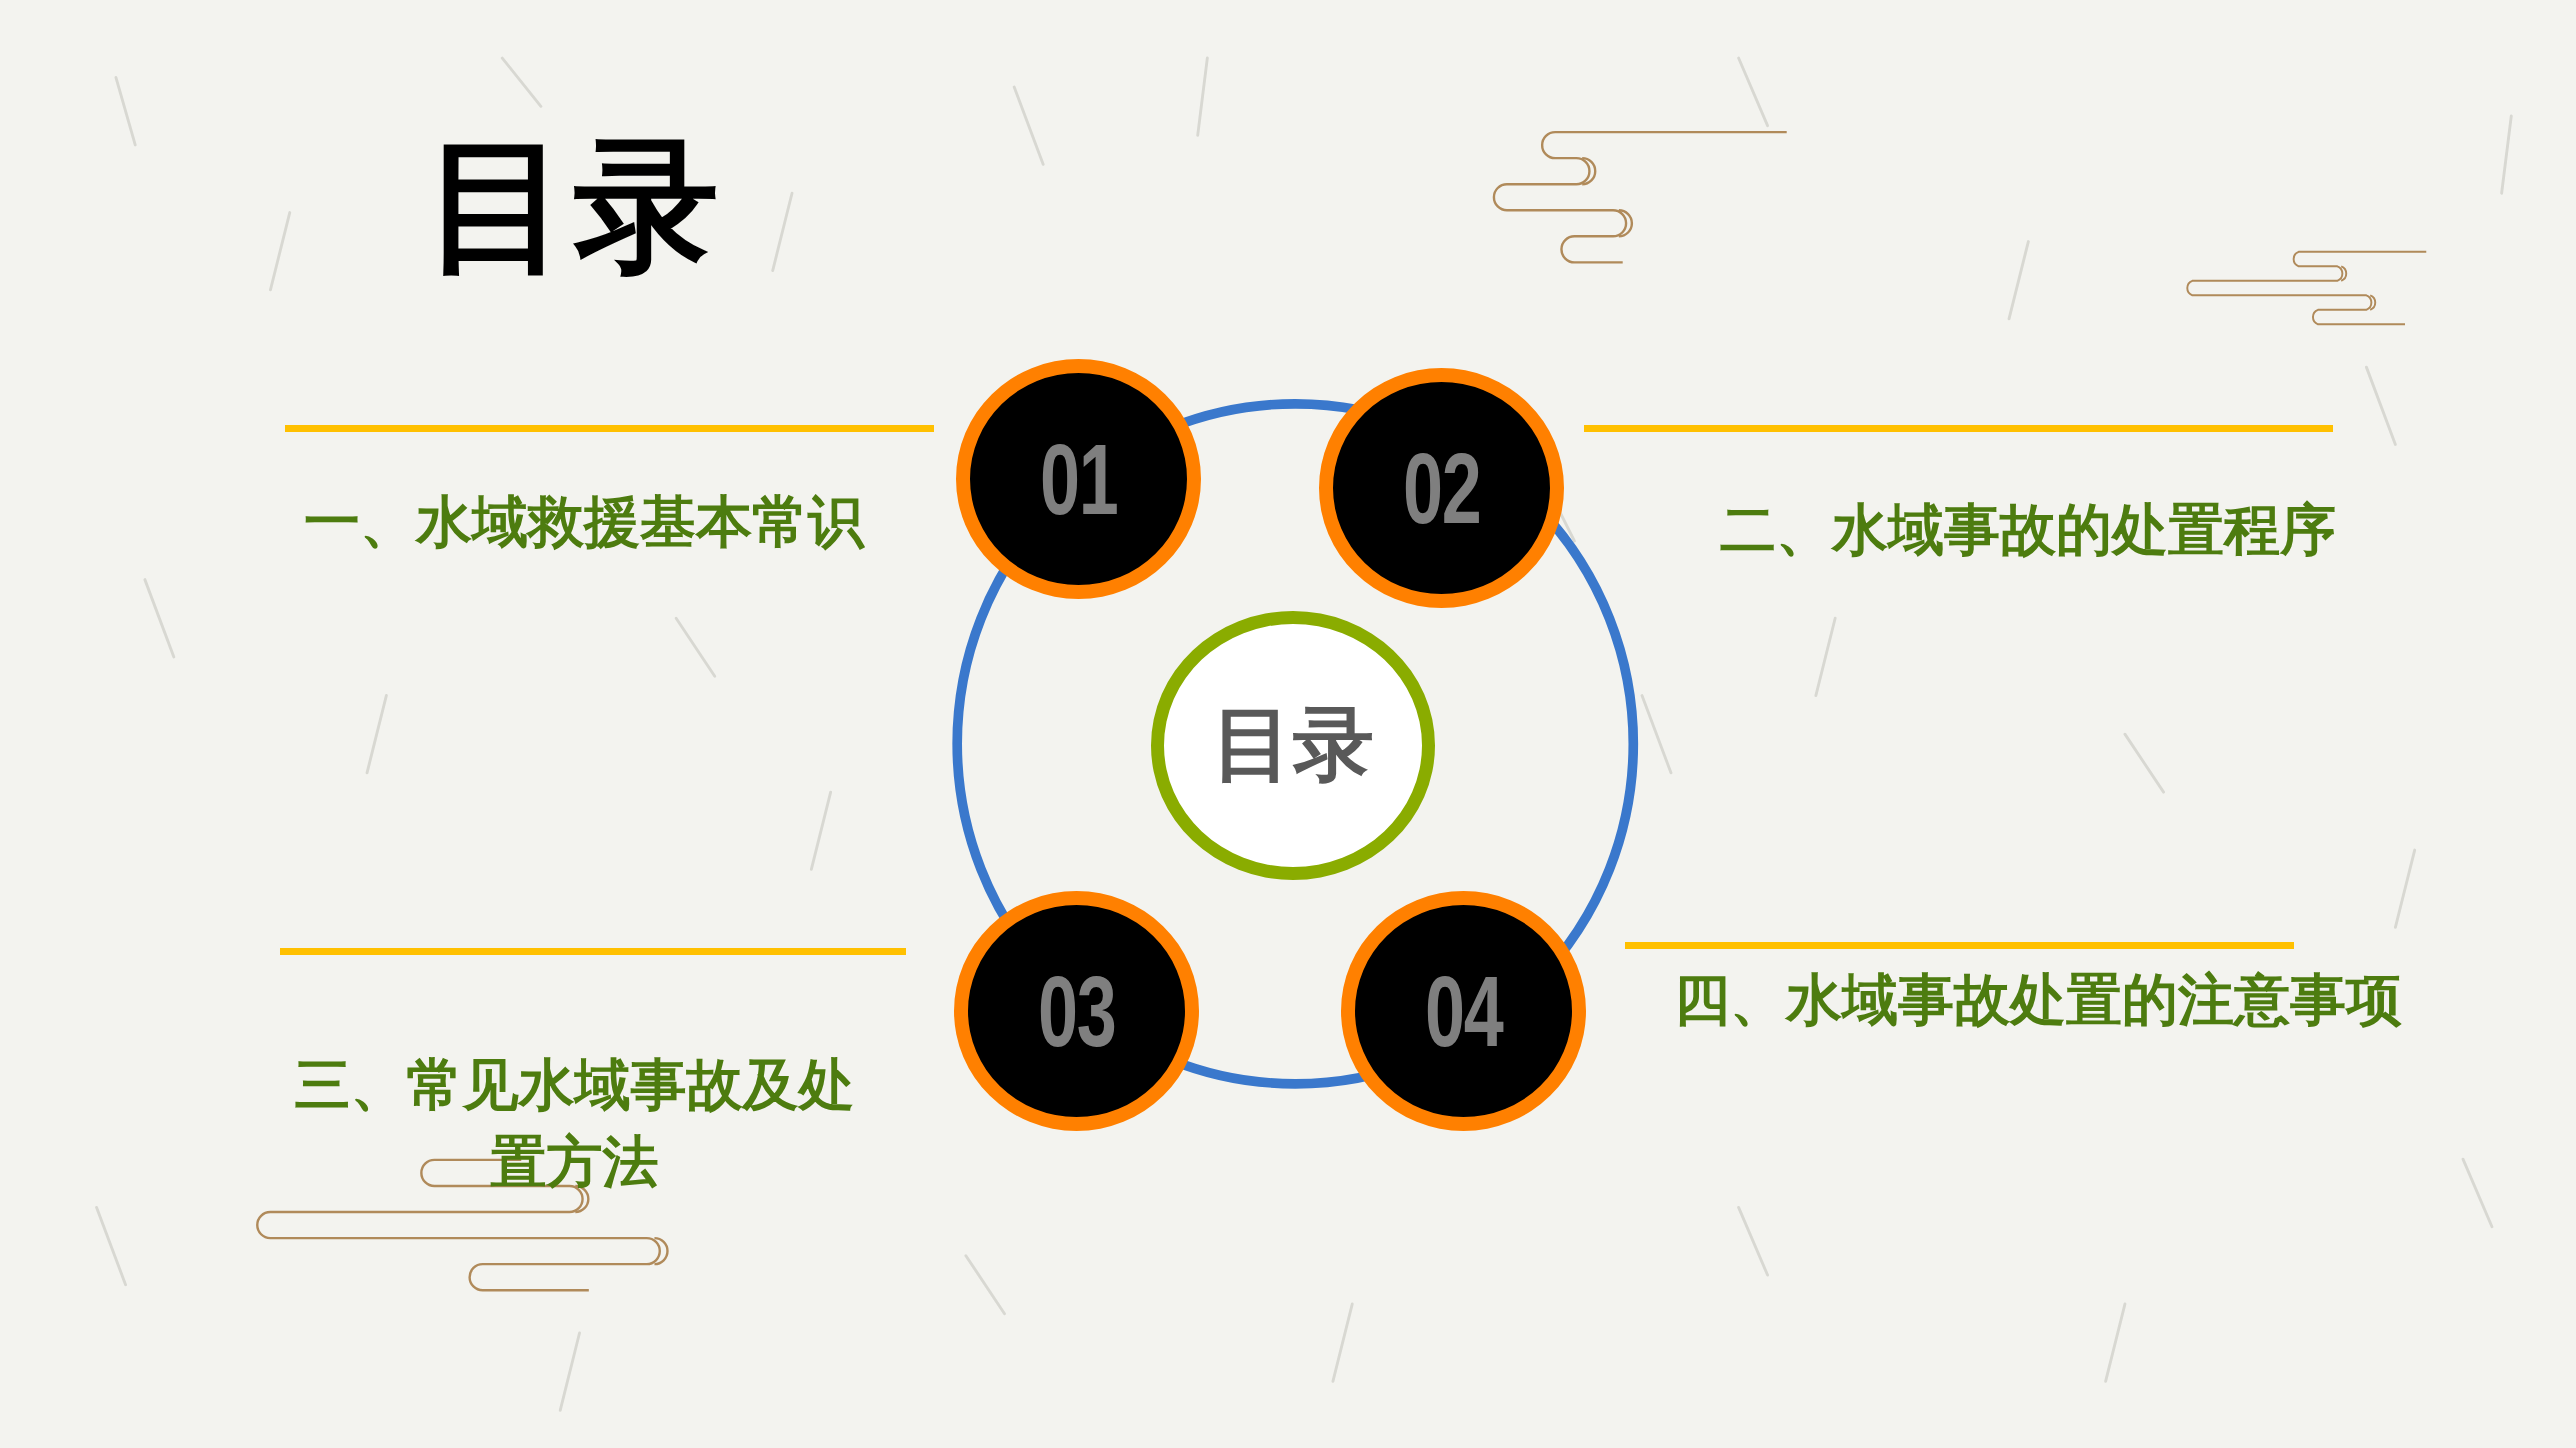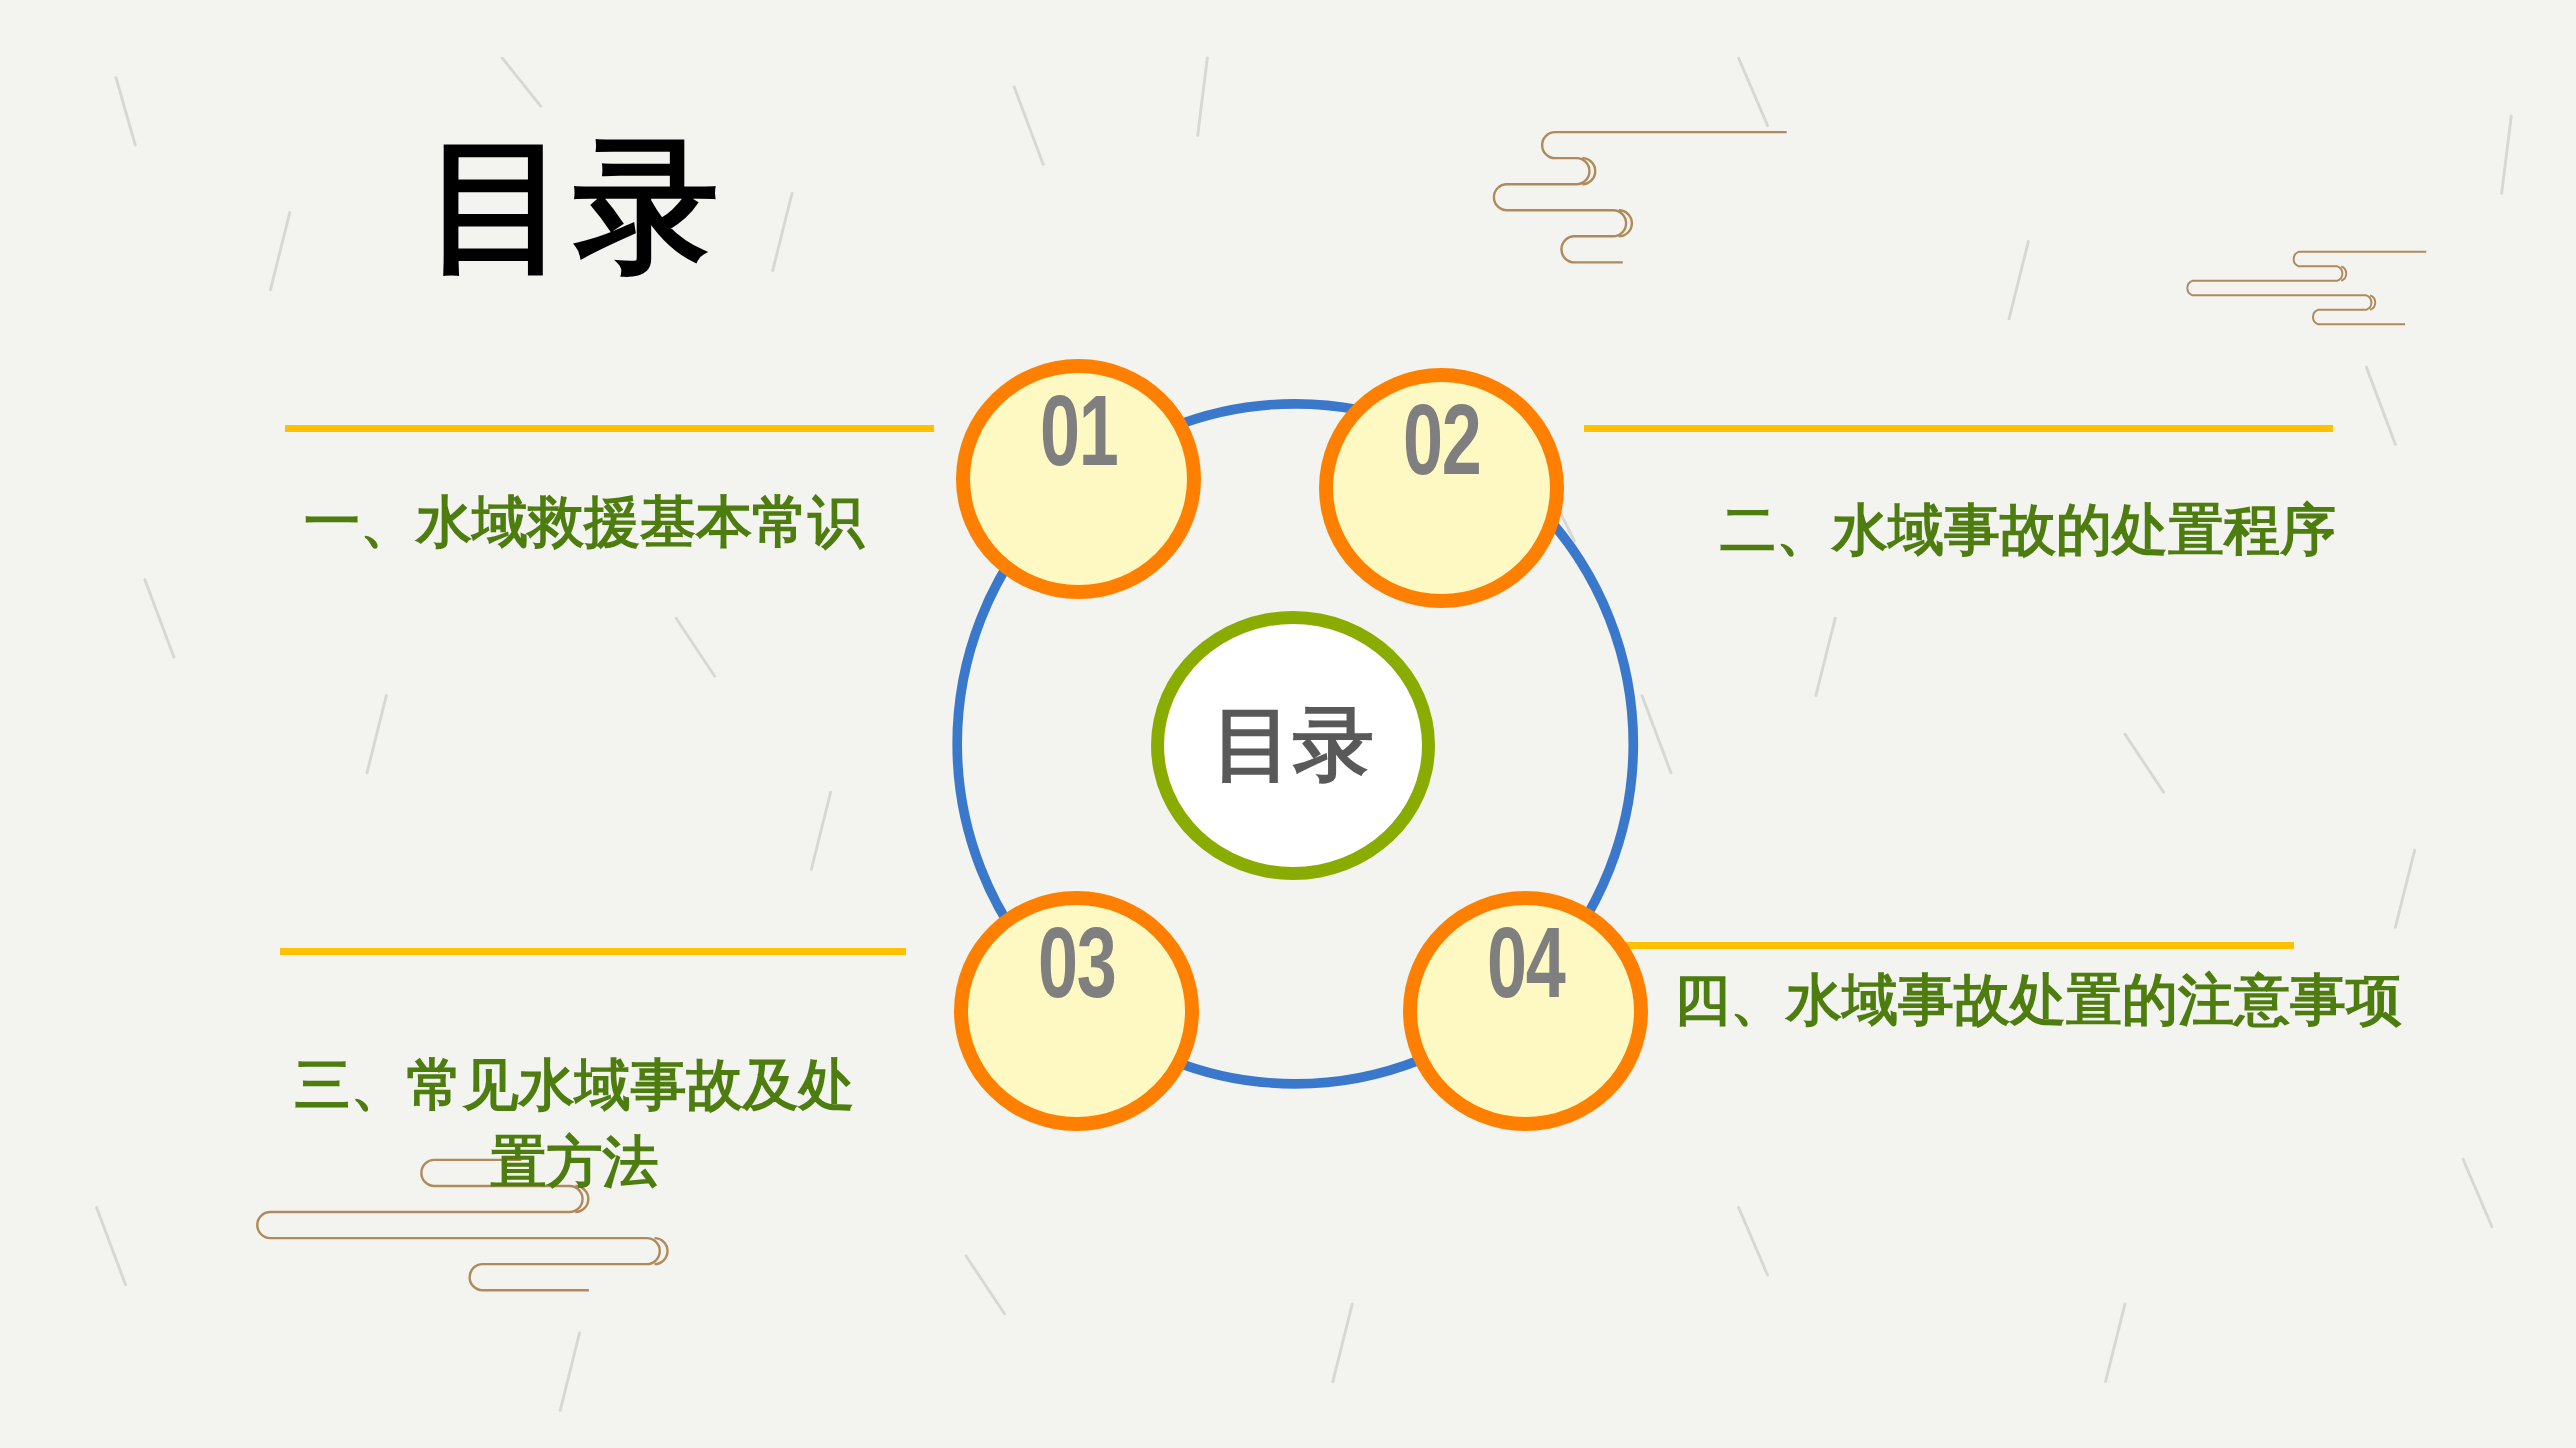--- a/index.html
+++ b/index.html
@@ -15,22 +15,22 @@
     line-height:184px;
   }
   .hline { position:absolute; height:6.8px; background:#ffc000; }
   .item-text {
     position:absolute; font-size:56px; font-weight:bold; color:#4d7c0f;
     text-align:center; line-height:77px;
   }
   .ring-svg { position:absolute; left:0; top:0; width:2576px; height:1449px; }
   .num-badge {
     position:absolute; box-sizing:border-box; border:14.5px solid #ff8000;
-    background:#fef9c3; border-radius:50%;
-    display:flex; align-items:flex-start; justify-content:center;
+    background:#000000; border-radius:50%;
+    display:flex; align-items:center; justify-content:center;
   }
   .num-badge span {
     font-family:"Liberation Sans Narrow", "Liberation Sans", sans-serif;
     font-weight:bold; color:#7f7f7f; font-size:100px;
     transform:scaleX(0.72); display:inline-block; letter-spacing:-1.9px;
   }
   .center-badge {
     position:absolute; left:1151px; top:611px; width:284px; height:269px;
     box-sizing:border-box; border:13.5px solid #8aac00; background:#fff;
     border-radius:50%; display:flex; align-items:center; justify-content:center;
@@ -116,16 +116,16 @@
 
 <div class="num-badge" style="left:956px;top:359px;width:245px;height:240px;">
   <span>01</span>
 </div>
 <div class="num-badge" style="left:1319px;top:368px;width:245px;height:240px;">
   <span>02</span>
 </div>
 <div class="num-badge" style="left:954px;top:891px;width:245px;height:240px;">
   <span>03</span>
 </div>
-<div class="num-badge" style="left:1403px;top:891px;width:245px;height:240px;">
+<div class="num-badge" style="left:1341px;top:891px;width:245px;height:240px;">
   <span>04</span>
 </div>
 
 
 </body></html>

